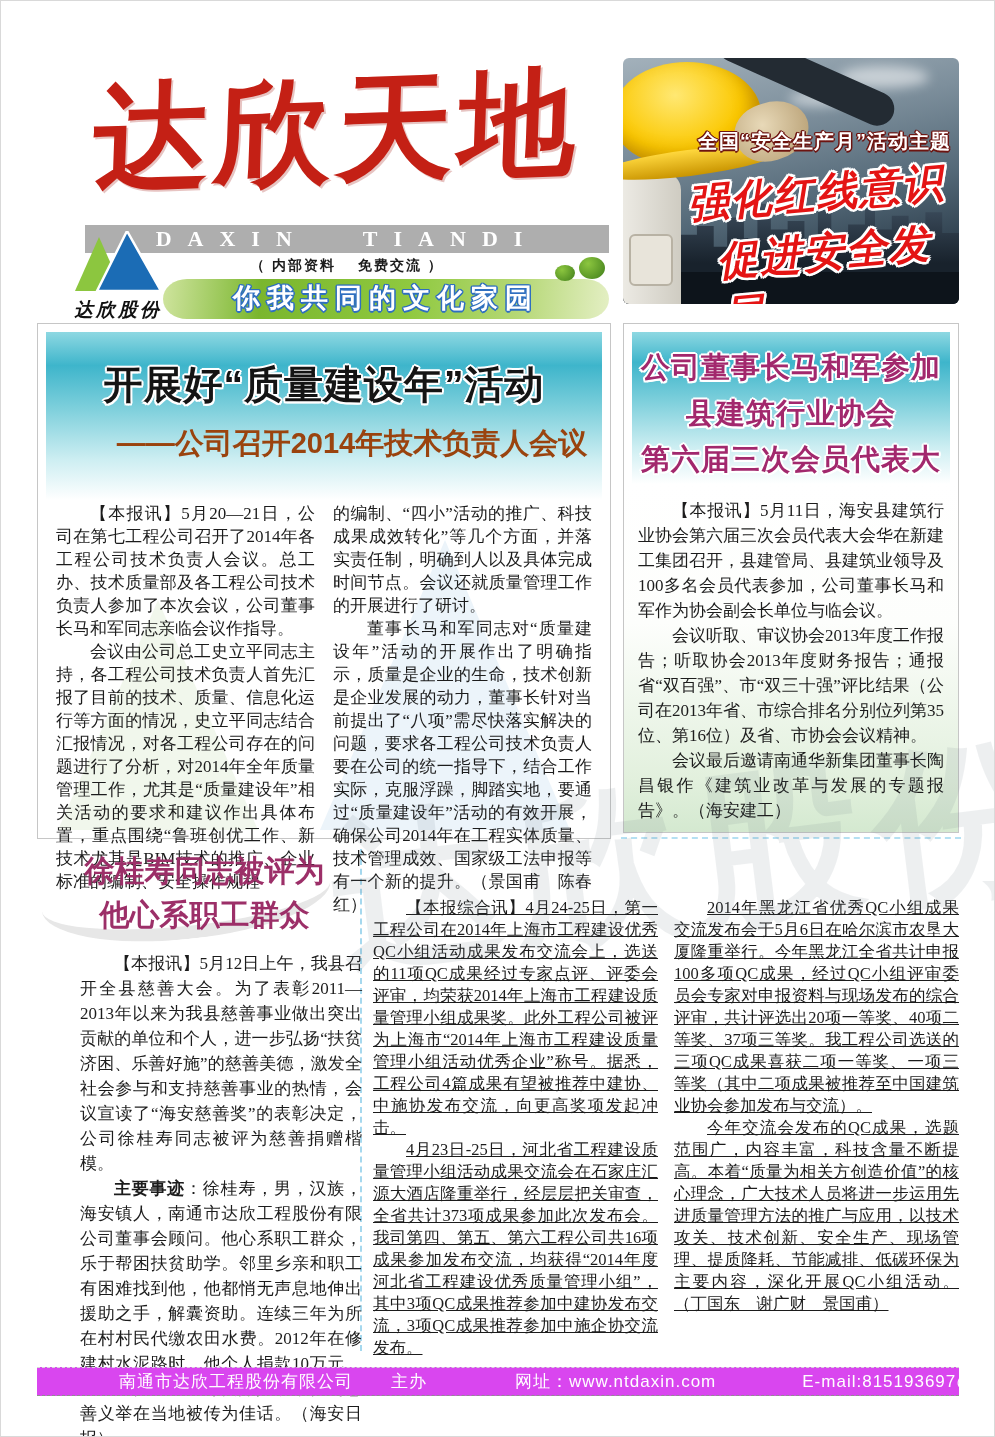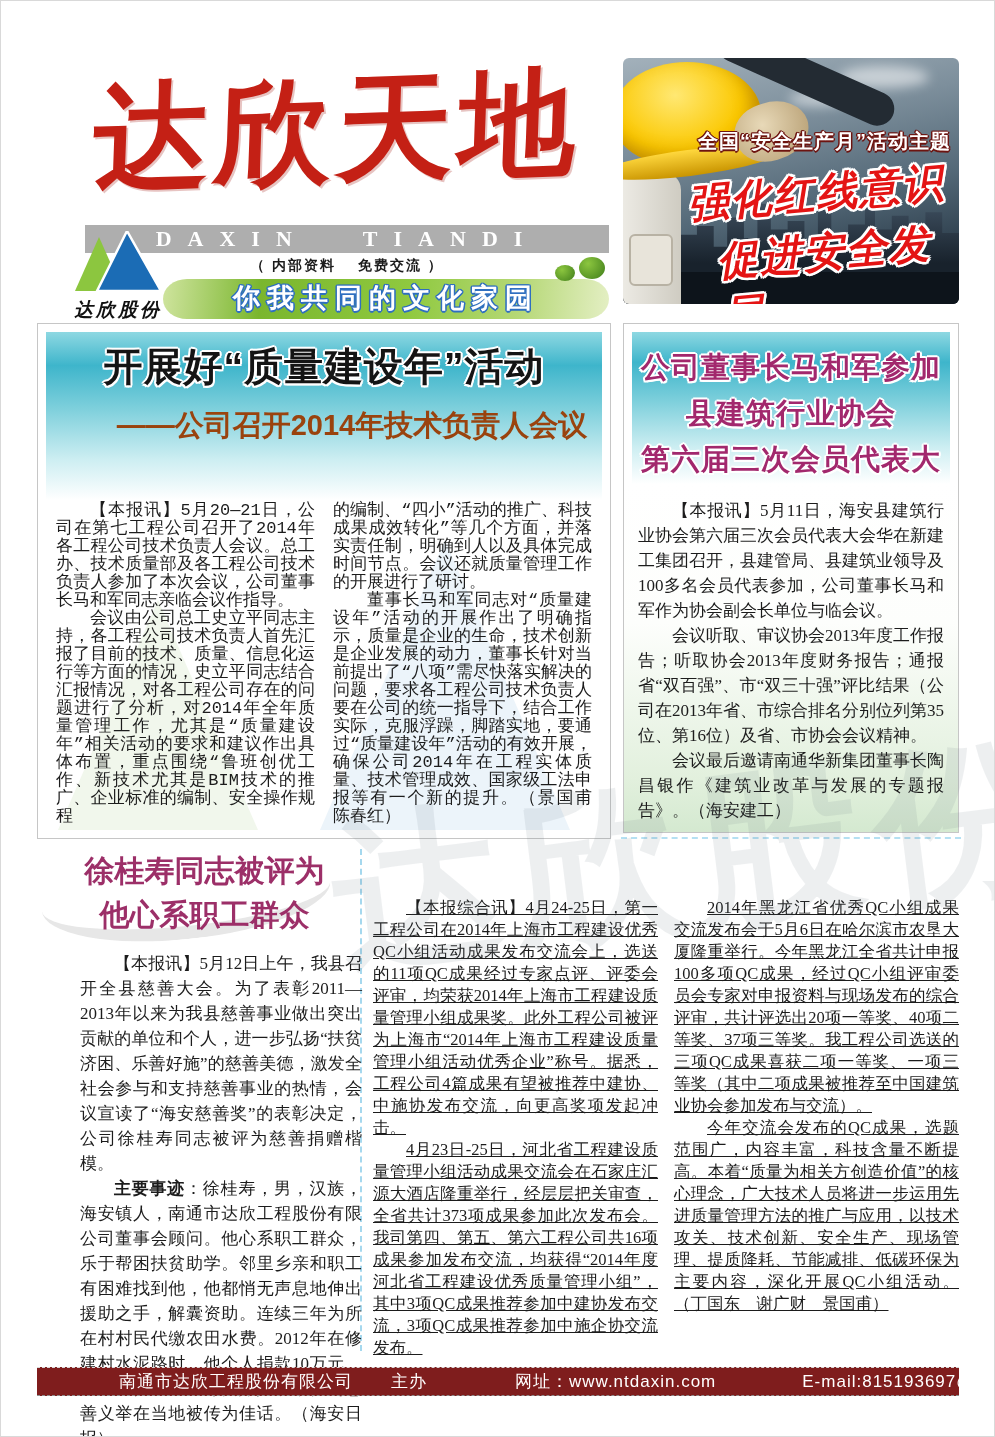--- a/index.html
+++ b/index.html
@@ -67,26 +67,26 @@
   .abox { position:absolute; background:#fff; border:1px solid #c6c6c6; }
   .cyan-band { position:absolute; left:8px; right:8px; top:8px;
     background:linear-gradient(180deg,#8ed8e2 0%,#3eb5cb 20%,#7fd0dc 46%,#cdeef2 76%,#ffffff 100%); }
   .ow { text-shadow:2px 0 #fff,-2px 0 #fff,0 2px #fff,0 -2px #fff,1.5px 1.5px #fff,-1.5px -1.5px #fff,1.5px -1.5px #fff,-1.5px 1.5px #fff; }
   .btxt { font-size:17px; color:#1c1c1c; text-align:justify; }
   .btxt p { text-indent:2em; }
   .btxt p.noindent { text-indent:0; }
   .blabel { font-weight:bold; font-family:"Liberation Sans",sans-serif; }
 
   
-  .q-h1 { margin-top:8px; text-align:center; font-family:"Liberation Sans",sans-serif;
+  .q-h1 { margin-top:26px; text-align:center; font-family:"Liberation Sans",sans-serif;
     font-weight:900; font-size:39px; letter-spacing:1px; color:#141414; }
   .q-h2 { margin-top:12px; text-align:center; padding-left:56px; font-family:"Liberation Sans",sans-serif;
     font-weight:900; font-size:29px; color:#9a430e; }
   .q-body { position:absolute; left:18px; right:18px; top:178px; bottom:8px; display:flex; gap:18px; z-index:1; }
-  .q-col { flex:1; line-height:18px;font-family:Liberation Mono, monospace; }
+  .q-col { flex:1; line-height:23px; }
   .tri { position:absolute; opacity:.5; z-index:0; }
   .tri-blue { right:40px; bottom:8px; width:250px; height:290px; background:#d9eaf5;
     clip-path:polygon(50% 0,100% 100%,0 100%); }
   .tri-green { left:20px; bottom:8px; width:200px; height:230px; background:#e4f0da;
     clip-path:polygon(50% 0,100% 100%,0 100%); }
 
   
   .a-band-text { padding-top:12px; text-align:center; font-family:"Liberation Sans",sans-serif;
     font-weight:900; font-size:29px; color:#a2286d; line-height:46px; letter-spacing:1px; }
   .a-body { position:absolute; left:0; right:0; top:160px; bottom:0; padding:14px 14px 8px;
@@ -113,21 +113,21 @@
     font-weight:900; font-size:35px; color:#252b7e; letter-spacing:1px; z-index:1; }
   .qc-body { position:absolute; left:372px; top:896px; width:586px; height:418px; display:flex; gap:16px;text-decoration:underline; }
   .qc-col { flex:1; line-height:22px; font-size:16.5px; }
 
   
   .wm-chars { position:absolute; left:330px; top:742px; z-index:2; pointer-events:none;
     font-family:"DejaVu Serif",serif; font-weight:900; font-size:168px; letter-spacing:14px;
     color:#5d6d7a; opacity:.10; transform:rotate(-7deg); white-space:nowrap; }
 
   
-  .footer { position:absolute; left:36px; top:1366px; width:922px; height:29px; background:#7f1d1d;
+  .footer { position:absolute; left:36px; top:1366px; width:922px; height:29px; background:#d946ef;
     border-top:1px dashed #d8d8d8; border-bottom:1px dashed #8f8f8f;
     display:flex; align-items:center; color:#fff; font-family:"Liberation Sans",sans-serif;
     font-size:17px; letter-spacing:1px; }
   .footer span { white-space:nowrap; }
 </style>
 </head>
 <body>
 
 <div class="page">
 

